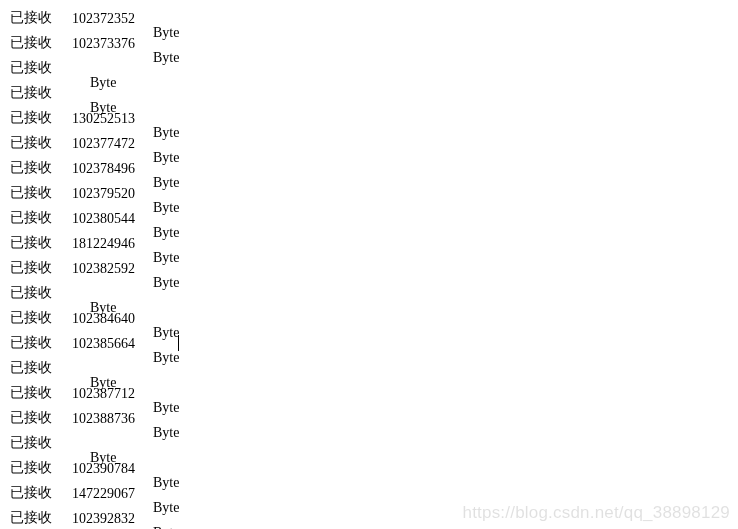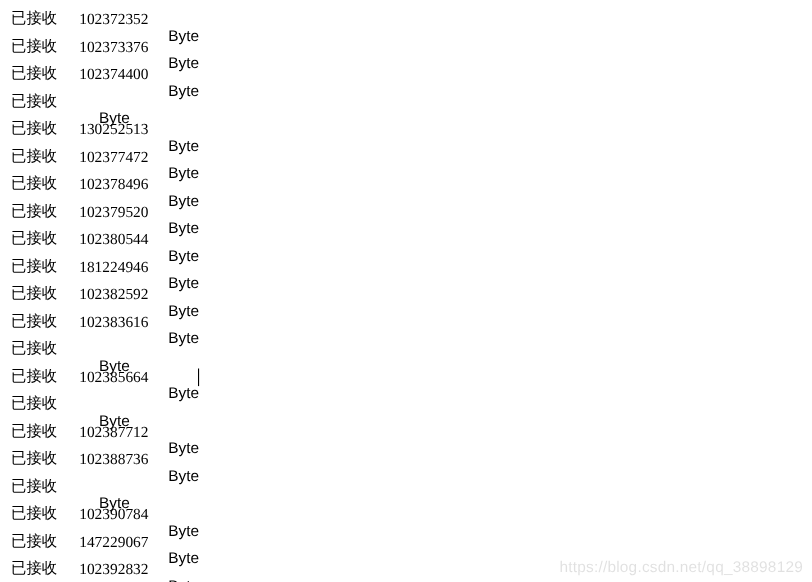--- a/index.html
+++ b/index.html
@@ -35,63 +35,63 @@
     .bytes {
       display: inline-block;
       font-family: Liberation Serif, serif;
     }
     .spacer2 {
       display: inline-block;
       width: 18px;
     }
     .unit {
       display: inline-block;
-      font-family: Liberation Sans, sans-serif;
+      font-family: Liberation Serif, serif;
       position: relative;
       margin-top: 28px;
     }
     .cursor {
       display: inline-block;
       width: 1px;
       height: 16px;
       background: #000;
       vertical-align: middle;
       margin-left: -1px;
       position: relative;
       top: -1px;
     }
     .watermark {
       position: absolute;
       right: 8px;
       bottom: 6px;
       font-family: Arial, sans-serif;
-      font-size: 14px;
+      font-size: 17px;
       color: rgba(0,0,0,0.12);
       letter-spacing: 0.2px;
       pointer-events: none;
       text-align: right;
     }
   </style>
 </head>
 <body>
 
 <div id="log-container">
     <div class="log-line"><span class="prefix">已接收</span><span class="spacer1"></span><span class="bytes">102372352</span><span class="spacer2"></span><span class="unit">Byte</span></div>
     <div class="log-line"><span class="prefix">已接收</span><span class="spacer1"></span><span class="bytes">102373376</span><span class="spacer2"></span><span class="unit">Byte</span></div>
-    <div class="log-line"><span class="prefix">已接收</span><span class="spacer1"></span><span class="bytes">102374400</span><span class="spacer2"></span><span class="unit">Byte</span></div>
+    <div class="log-line"><span class="prefix">已接收</span><span class="spacer1"></span><span class="spacer2"></span><span class="unit">Byte</span></div>
     <div class="log-line"><span class="prefix">已接收</span><span class="spacer1"></span><span class="spacer2"></span><span class="unit">Byte</span></div>
     <div class="log-line"><span class="prefix">已接收</span><span class="spacer1"></span><span class="bytes">130252513</span><span class="spacer2"></span><span class="unit">Byte</span></div>
     <div class="log-line"><span class="prefix">已接收</span><span class="spacer1"></span><span class="bytes">102377472</span><span class="spacer2"></span><span class="unit">Byte</span></div>
     <div class="log-line"><span class="prefix">已接收</span><span class="spacer1"></span><span class="bytes">102378496</span><span class="spacer2"></span><span class="unit">Byte</span></div>
     <div class="log-line"><span class="prefix">已接收</span><span class="spacer1"></span><span class="bytes">102379520</span><span class="spacer2"></span><span class="unit">Byte</span></div>
     <div class="log-line"><span class="prefix">已接收</span><span class="spacer1"></span><span class="bytes">102380544</span><span class="spacer2"></span><span class="unit">Byte</span></div>
     <div class="log-line"><span class="prefix">已接收</span><span class="spacer1"></span><span class="bytes">181224946</span><span class="spacer2"></span><span class="unit">Byte</span></div>
     <div class="log-line"><span class="prefix">已接收</span><span class="spacer1"></span><span class="bytes">102382592</span><span class="spacer2"></span><span class="unit">Byte</span></div>
-    <div class="log-line"><span class="prefix">已接收</span><span class="spacer1"></span><span class="bytes">102383616</span><span class="spacer2"></span><span class="unit">Byte</span></div>
     <div class="log-line"><span class="prefix">已接收</span><span class="spacer1"></span><span class="spacer2"></span><span class="unit">Byte</span></div>
+    <div class="log-line"><span class="prefix">已接收</span><span class="spacer1"></span><span class="bytes">102384640</span><span class="spacer2"></span><span class="unit">Byte</span></div>
     <div class="log-line"><span class="prefix">已接收</span><span class="spacer1"></span><span class="bytes">102385664</span><span class="spacer2"></span><span class="unit">Byte</span><span class="cursor"></span></div>
     <div class="log-line"><span class="prefix">已接收</span><span class="spacer1"></span><span class="spacer2"></span><span class="unit">Byte</span></div>
     <div class="log-line"><span class="prefix">已接收</span><span class="spacer1"></span><span class="bytes">102387712</span><span class="spacer2"></span><span class="unit">Byte</span></div>
     <div class="log-line"><span class="prefix">已接收</span><span class="spacer1"></span><span class="bytes">102388736</span><span class="spacer2"></span><span class="unit">Byte</span></div>
     <div class="log-line"><span class="prefix">已接收</span><span class="spacer1"></span><span class="spacer2"></span><span class="unit">Byte</span></div>
     <div class="log-line"><span class="prefix">已接收</span><span class="spacer1"></span><span class="bytes">102390784</span><span class="spacer2"></span><span class="unit">Byte</span></div>
     <div class="log-line"><span class="prefix">已接收</span><span class="spacer1"></span><span class="bytes">147229067</span><span class="spacer2"></span><span class="unit">Byte</span></div>
     <div class="log-line"><span class="prefix">已接收</span><span class="spacer1"></span><span class="bytes">102392832</span><span class="spacer2"></span><span class="unit">Byte</span></div>
   </div>
 

